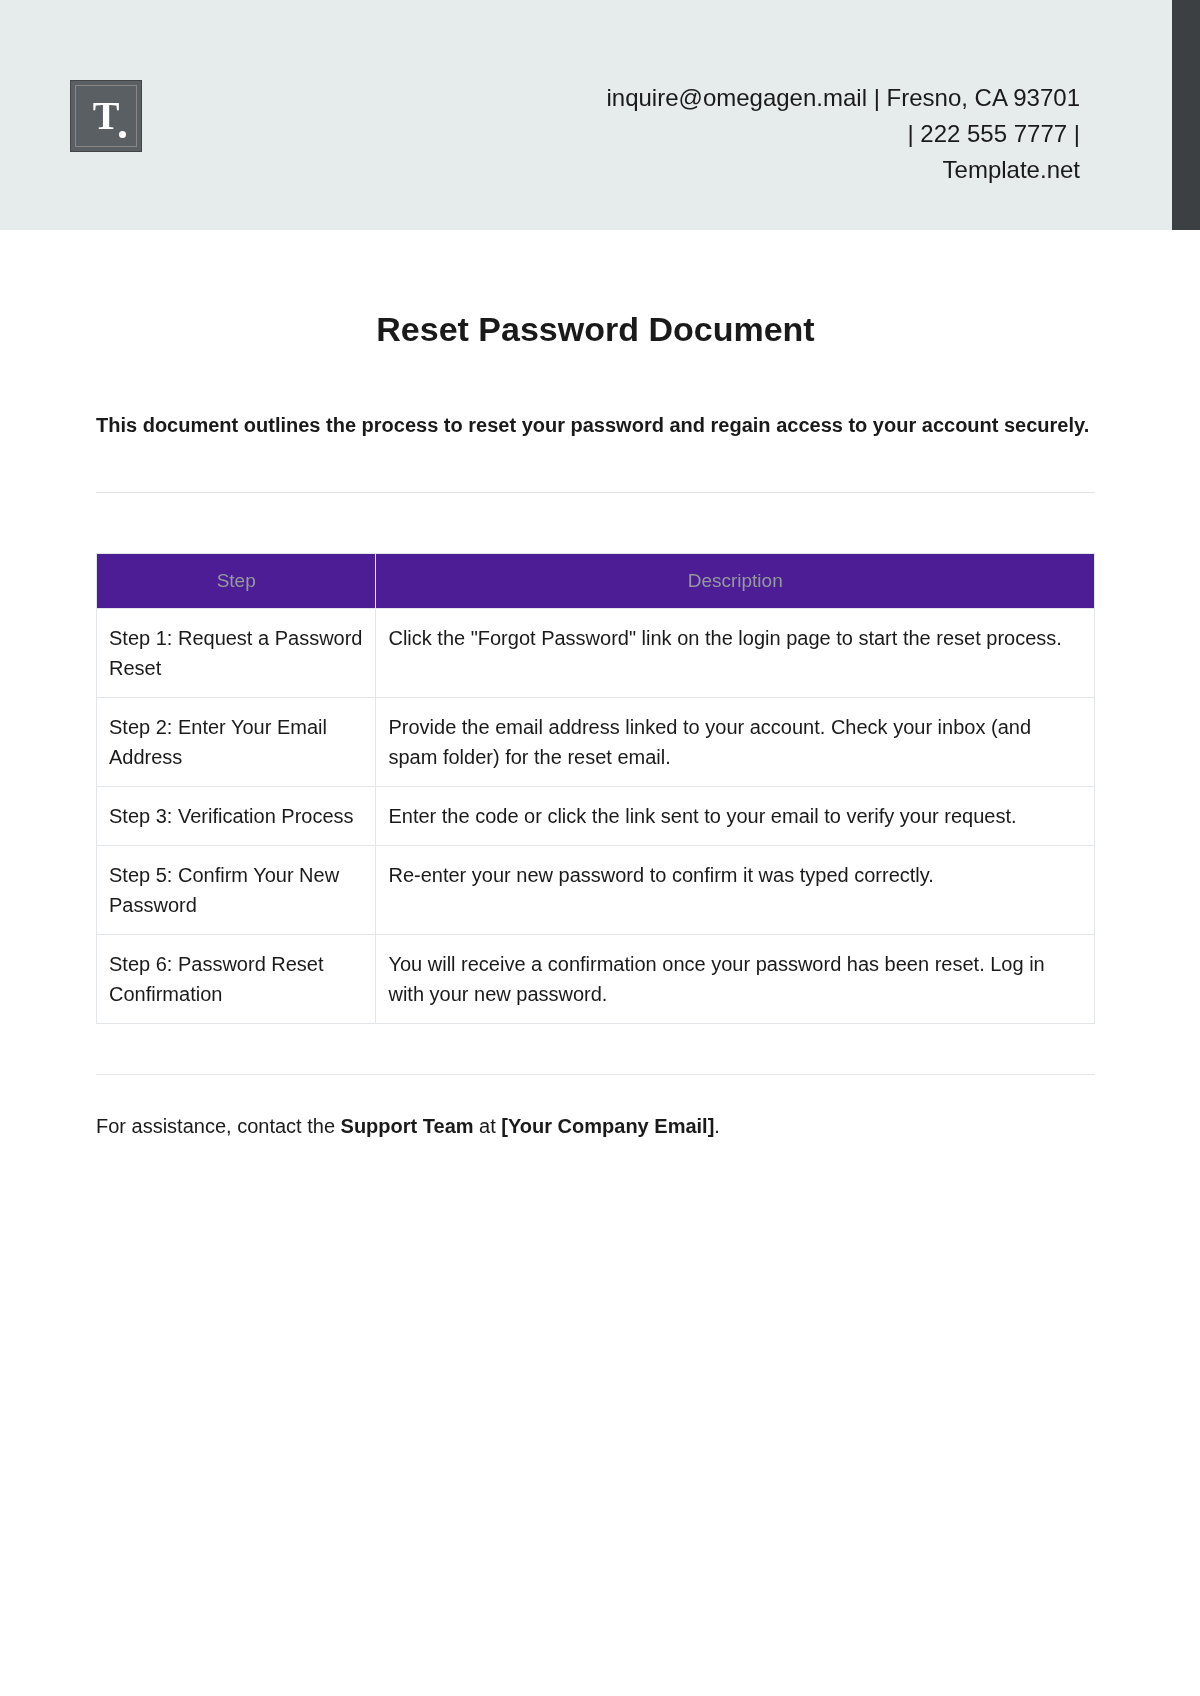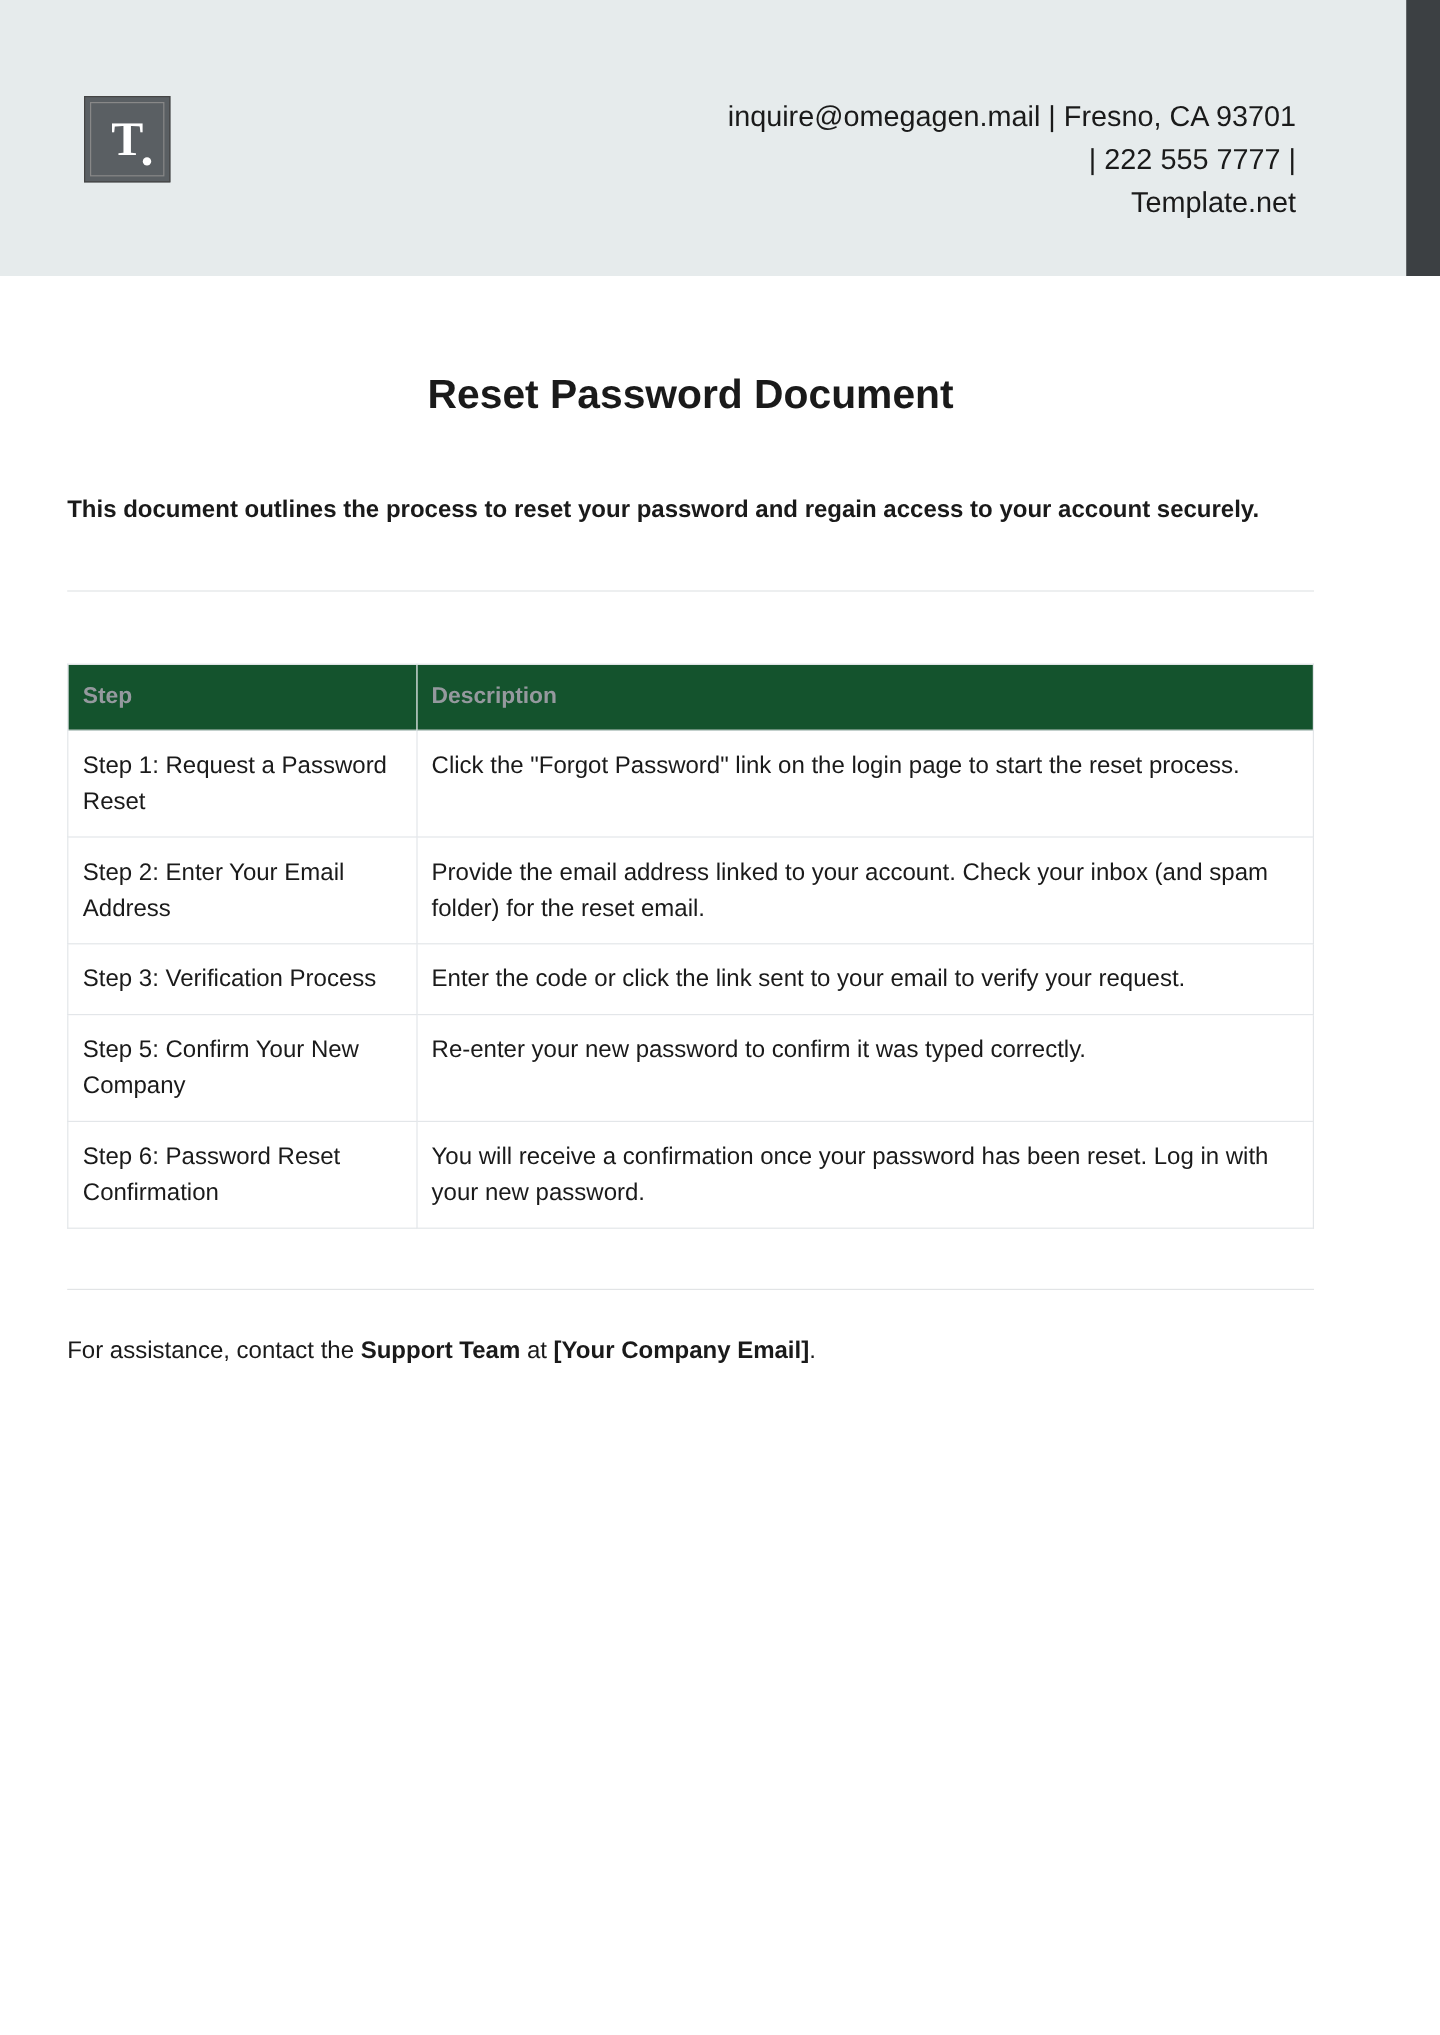--- a/index.html
+++ b/index.html
@@ -71,21 +71,21 @@
 .header-text {
   margin-left: auto;
   text-align: right;
   font-size: 24px;
   color: #1a1a1a;
   line-height: 1.5;
   padding-right: 80px;
   max-width: 560px;
 }
 .content {
-  padding: 80px 105px 60px 56px;
+  padding: 80px 105px 60px 96px;
 }
 h1 {
   text-align: center;
   font-size: 34px;
   font-weight: 700;
   margin-bottom: 60px;
 }
 .intro {
   font-size: 20px;
   line-height: 1.65;
@@ -97,27 +97,27 @@
   border: none;
   border-top: 1px solid #e2e4e6;
   margin: 0 0 60px 0;
 }
 table {
   width: 100%;
   border-collapse: collapse;
   margin-bottom: 50px;
 }
 th {
-  background: #14532d;
+  background: #4c1d95;
   color: #95999e;
-  font-weight: 700;
+  font-weight: 400;
   font-size: 19px;
   padding: 16px 12px;
   border: 1px solid #e3e6e9;
-  text-align: left;
+  text-align: center;
 }
 td {
   border: 1px solid #e3e6e9;
   padding: 14px 12px;
   font-size: 20px;
   line-height: 1.5;
   vertical-align: top;
 }
 td.step-col {
   font-weight: 400;
@@ -167,21 +167,21 @@
       </tr>
       <tr>
         <td class="step-col">Step 2: Enter Your Email Address</td>
         <td>Provide the email address linked to your account. Check your inbox (and spam folder) for the reset email.</td>
       </tr>
       <tr>
         <td class="step-col">Step 3: Verification Process</td>
         <td>Enter the code or click the link sent to your email to verify your request.</td>
       </tr>
       <tr>
-        <td class="step-col">Step 5: Confirm Your New Company</td>
+        <td class="step-col">Step 5: Confirm Your New Password</td>
         <td>Re-enter your new password to confirm it was typed correctly.</td>
       </tr>
       <tr>
         <td class="step-col">Step 6: Password Reset Confirmation</td>
         <td>You will receive a confirmation once your password has been reset. Log in with your new password.</td>
       </tr>
     </tbody>
   </table>
 
   <hr class="lower">

